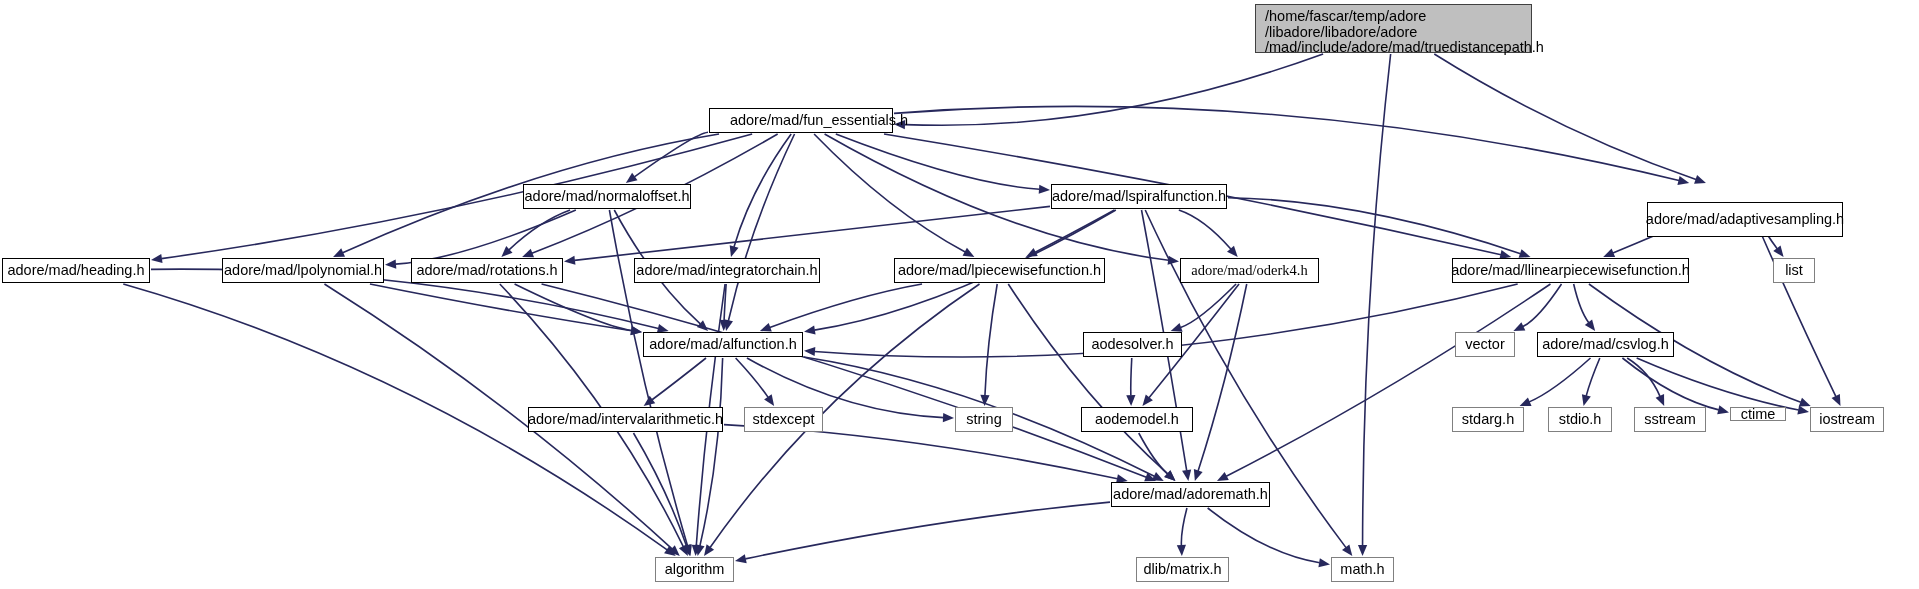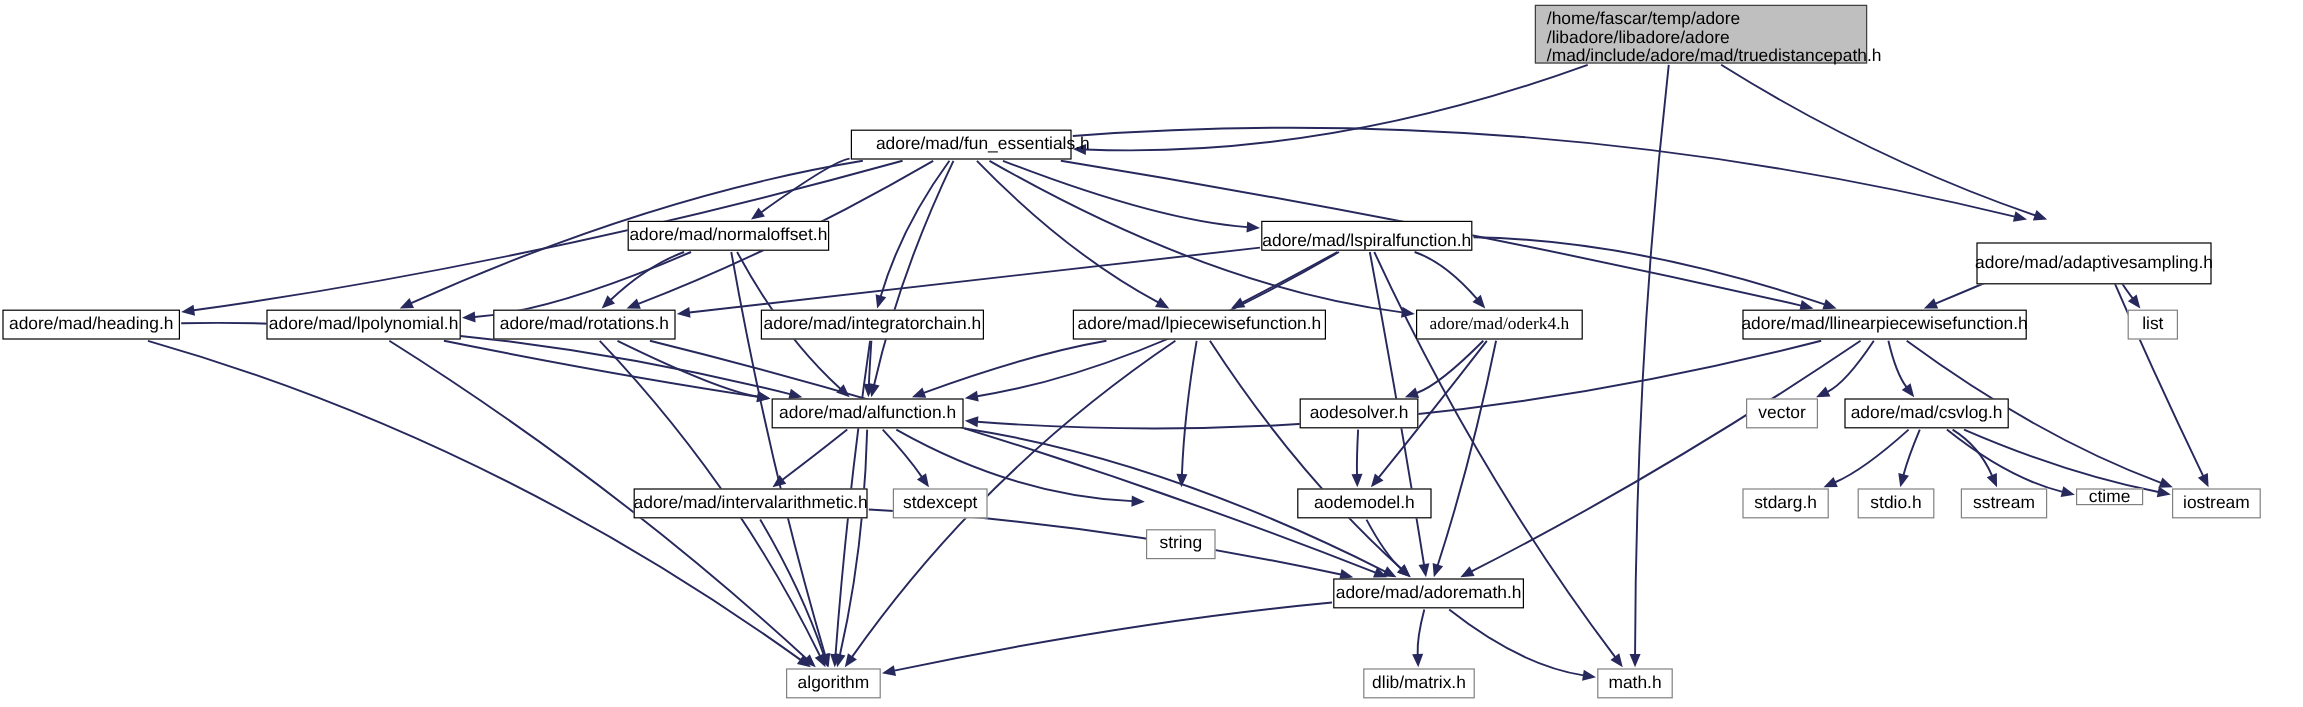--- a/index.html
+++ b/index.html
@@ -195,30 +195,30 @@
       <path d="M724,424.6384447204231 Q911.0008351925723,434.39370821595594 1117.4585824135693,478.79244409086135" class="edge-path"></path>
       <polygon points="1127.7238976502304,481 1116.0026381468674,483.18450810363015 1117.9368776101128,474.19013665817465" class="arrow-head"></polygon>
       <path d="M1110,502.08421065125395 Q940.3926755053884,518.0635606756355 745.2775484823076,558.8782265527752" class="edge-path"></path>
       <polygon points="735,561.0281096179251 744.8251020195898,554.2733061193286 746.7088090861973,563.2783962181123" class="arrow-head"></polygon>
       <path d="M1186.9330228942279,508 Q1180.753681753134,531.3870593870009 1181.4008347413812,545.511004694713" class="edge-path"></path>
       <polygon points="1181.8814359124876,556 1176.782770075679,545.2220778122793 1185.973127866978,544.8009796433099" class="arrow-head"></polygon>
       <path d="M1207.6467268137865,508 Q1266.6937380702373,554.4890273589224 1319.6265557018826,562.7825674812402" class="edge-path"></path>
       <polygon points="1330,564.4078838793159 1318.420538789482,567.2497280119356 1319.844625538272,558.1606149126327" class="arrow-head"></polygon>
     </svg>
   <div id="node-layer">
-      <div class="node root" style="left: 1255px; top: 4px; width: 277px; height: 49px; margin-left: 24px;"><span>/home/fascar/temp/adore
+      <div class="node root" style="left: 1255px; top: 4px; width: 277px; height: 49px;"><span>/home/fascar/temp/adore
 /libadore/libadore/adore
 /mad/include/adore/mad/truedistancepath.h</span></div>
       <div class="node" style="left: 709px; top: 108px; width: 184px; height: 25px; padding-left: 36px;">
         <span>adore/mad/fun_essentials.h</span>
       </div>
       <div class="node" style="left: 523px; top: 184px; width: 168px; height: 25px;">
         <span>adore/mad/normaloffset.h</span>
       </div>
-      <div class="node" style="left: 1051px; top: 184px; width: 176px; height: 25px; align-items: flex-end;">
+      <div class="node" style="left: 1051px; top: 184px; width: 176px; height: 25px;">
         <span>adore/mad/lspiralfunction.h</span>
       </div>
       <div class="node" style="left: 1647px; top: 202px; width: 196px; height: 35px;">
         <span>adore/mad/adaptivesampling.h</span>
       </div>
       <div class="node" style="left: 2px; top: 258px; width: 148px; height: 25px;">
         <span>adore/mad/heading.h</span>
       </div>
       <div class="node" style="left: 222px; top: 258px; width: 162px; height: 25px; text-align: right;">
         <span>adore/mad/lpolynomial.h</span>
@@ -252,21 +252,21 @@
       </div>
       <div class="node" style="left: 1537px; top: 332px; width: 137px; height: 25px;">
         <span>adore/mad/csvlog.h</span>
       </div>
       <div class="node" style="left: 528px; top: 407px; width: 195px; height: 25px;">
         <span>adore/mad/intervalarithmetic.h</span>
       </div>
       <div class="node sys" style="left: 744px; top: 407px; width: 79px; height: 25px;">
         <span>stdexcept</span>
       </div>
-      <div class="node sys" style="left: 955px; top: 407px; width: 58px; height: 25px; margin-top: 34px;">
+      <div class="node sys" style="left: 955px; top: 407px; width: 58px; height: 25px;">
         <span>string</span>
       </div>
       <div class="node" style="left: 1081px; top: 407px; width: 112px; height: 25px;">
         <span>aodemodel.h</span>
       </div>
       <div class="node sys" style="left: 1452px; top: 407px; width: 72px; height: 25px;">
         <span>stdarg.h</span>
       </div>
       <div class="node sys" style="left: 1548px; top: 407px; width: 64px; height: 25px;">
         <span>stdio.h</span>

